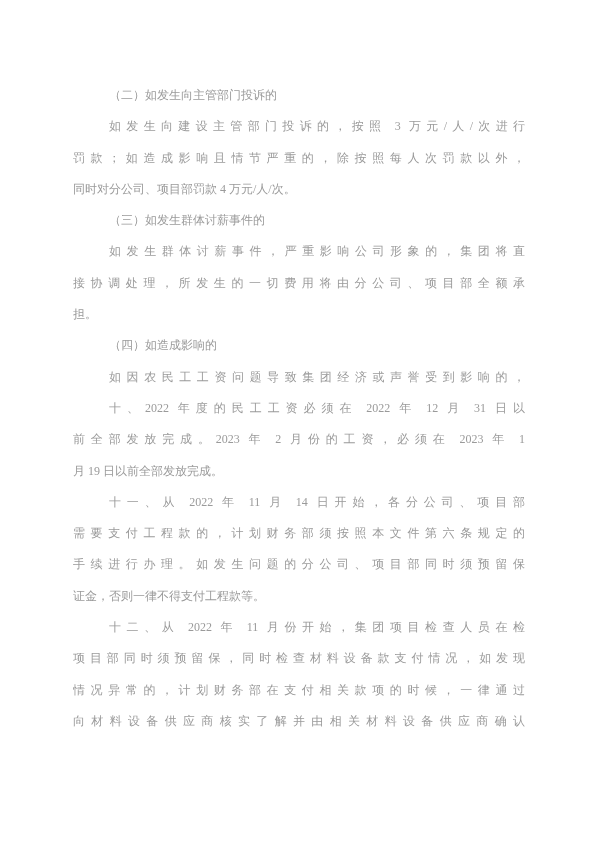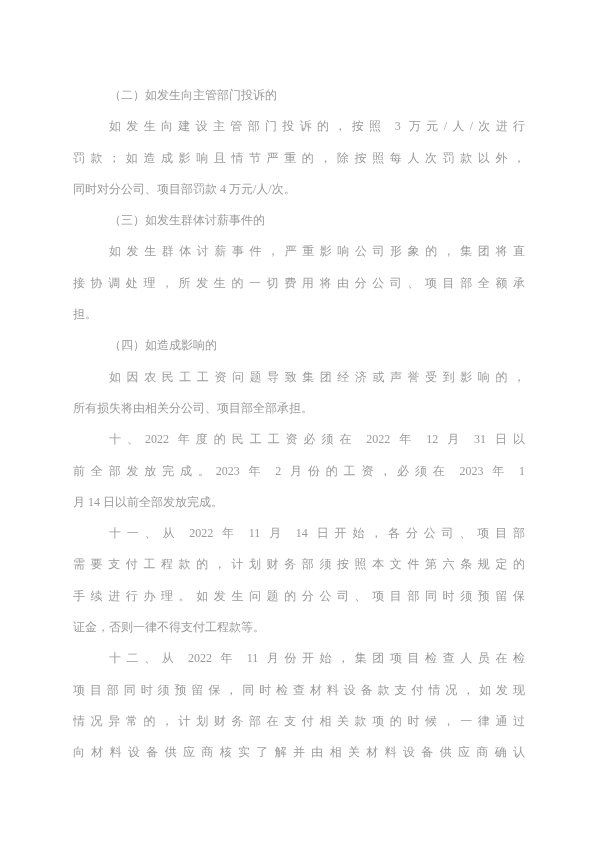--- a/index.html
+++ b/index.html
@@ -49,24 +49,23 @@
       <div class="line indent end">（二）如发生向主管部门投诉的</div>
       <div class="line indent">如发生向建设主管部门投诉的，按照 3 万元/人/次进行</div>
       <div class="line">罚款；如造成影响且情节严重的，除按照每人次罚款以外，</div>
       <div class="line end">同时对分公司、项目部罚款 4 万元/人/次。</div>
       <div class="line indent end">（三）如发生群体讨薪事件的</div>
       <div class="line indent">如发生群体讨薪事件，严重影响公司形象的，集团将直</div>
       <div class="line">接协调处理，所发生的一切费用将由分公司、项目部全额承</div>
       <div class="line end">担。</div>
       <div class="line indent end">（四）如造成影响的</div>
       <div class="line indent">如因农民工工资问题导致集团经济或声誉受到影响的，</div>
-      <div class="line end">所有损失将由相关分公司、项目部全部承担。</div>
       <div class="line indent">十、2022 年度的民工工资必须在 2022 年 12 月 31 日以</div>
       <div class="line">前全部发放完成。2023 年 2 月份的工资，必须在 2023 年 1</div>
-      <div class="line end">月 14 日以前全部发放完成。</div>
+      <div class="line end">月 19 日以前全部发放完成。</div>
       <div class="line indent">十一、从 2022 年 11 月 14 日开始，各分公司、项目部</div>
       <div class="line">需要支付工程款的，计划财务部须按照本文件第六条规定的</div>
       <div class="line">手续进行办理。如发生问题的分公司、项目部同时须预留保</div>
       <div class="line end">证金，否则一律不得支付工程款等。</div>
       <div class="line indent">十二、从 2022 年 11 月份开始，集团项目检查人员在检</div>
       <div class="line">项目部同时须预留保，同时检查材料设备款支付情况，如发现</div>
       <div class="line">情况异常的，计划财务部在支付相关款项的时候，一律通过</div>
       <div class="line">向材料设备供应商核实了解并由相关材料设备供应商确认</div>
     </div>
 </div>

